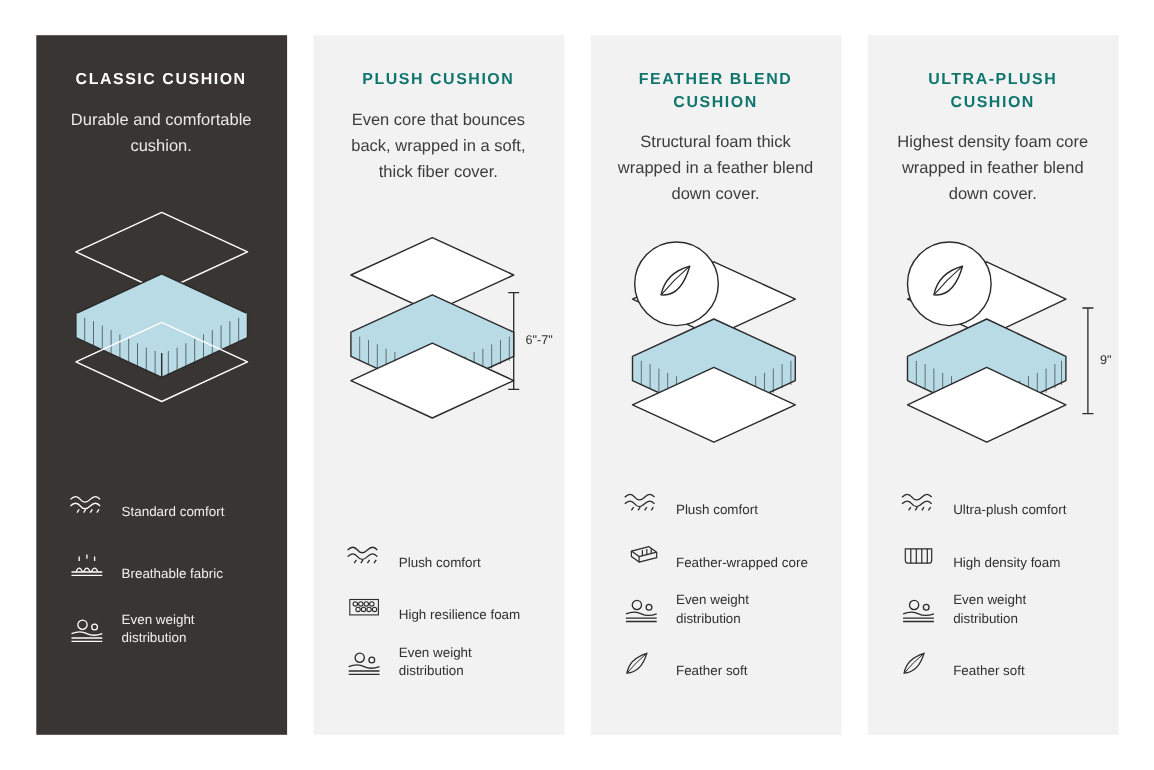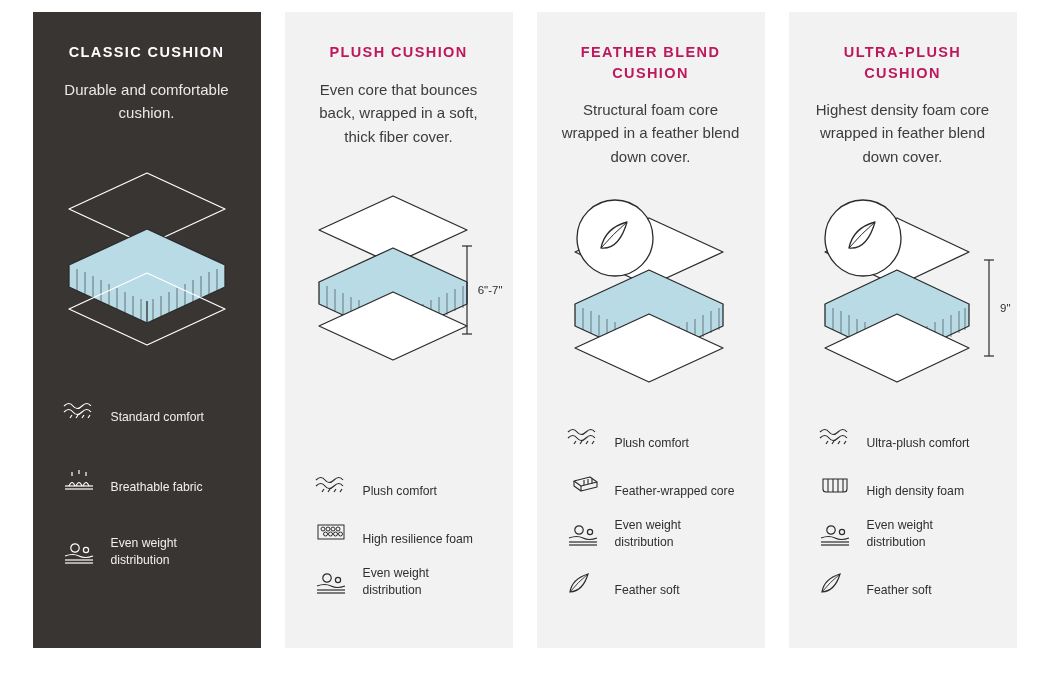--- a/index.html
+++ b/index.html
@@ -12,40 +12,40 @@
     overflow: hidden;
   }
   .board {
     position: relative;
     width: 1049px;
     height: 500px;
     display: flex;
     justify-content: center;
     align-items: flex-start;
     gap: 24px;
-    padding: 12px 28px;
+    padding: 32px 28px;
   }
   .card {
     width: 228px;
     height: 636px;
     background: #f2f2f2;
     position: relative;
     display: flex;
     flex-direction: column;
     align-items: center;
     padding: 30px 20px 22px 20px;
   }
   .card.dark {
     background: #383533;
   }
   .card-title {
     font-size: 14.5px;
     font-weight: bold;
     letter-spacing: 1.4px;
-    color: #be185d;
+    color: #0f766e;
     text-align: center;
     text-transform: uppercase;
     line-height: 1.45;
     min-height: 22px;
   }
   .card.dark .card-title { color: #ffffff; }
   .card-desc {
     margin-top: 14px;
     font-size: 15px;
     line-height: 1.55;
@@ -65,21 +65,21 @@
   .art svg { display: block; }
 
   .features {
     margin-top: auto;
     width: 100%;
     padding: 0 6px 0 8px;
     display: flex;
     flex-direction: column;
     gap: 18px;
   }
-  .card.dark .features { gap: 40px; padding-bottom: 58px; }
+  .card.dark .features { gap: 26px; padding-bottom: 58px; }
   .feature {
     display: flex;
     align-items: flex-end;
     gap: 14px;
   }
   .feature-icon {
     width: 36px;
     height: 30px;
     flex: 0 0 36px;
     display: flex;
@@ -285,21 +285,21 @@
             </svg>
         </span>
         <span class="feature-label">Even weight distribution</span>
       </div>
       <div class="spacer-bottom"></div>
     </div>
   </div>
 
   <div class="card">
     <div class="card-title">FEATHER BLEND CUSHION</div>
-    <div class="card-desc">Structural foam core wrapped in a feather blend down cover.</div>
+    <div class="card-desc">Structural foam thick wrapped in a feather blend down cover.</div>
 
     <div class="art">
       <svg width="196" height="210" viewBox="0 0 196 210" fill="none">
         <g stroke="#2b2b2b" stroke-width="1.3" stroke-linejoin="round">
           <path d="M96 24 L170 58 L96 92 L22 58 Z" fill="#ffffff"></path>
           <path d="M96 76 L170 110 L96 144 L22 110 Z" fill="#b9dbe6"></path>
           <path d="M22 110 L22 132 L96 166 L170 132 L170 110" fill="#b9dbe6"></path>
           <path d="M96 144 L96 166"></path>
           <g stroke-width="0.8" opacity="0.7">
             <path d="M30 114 L30 136"></path>

